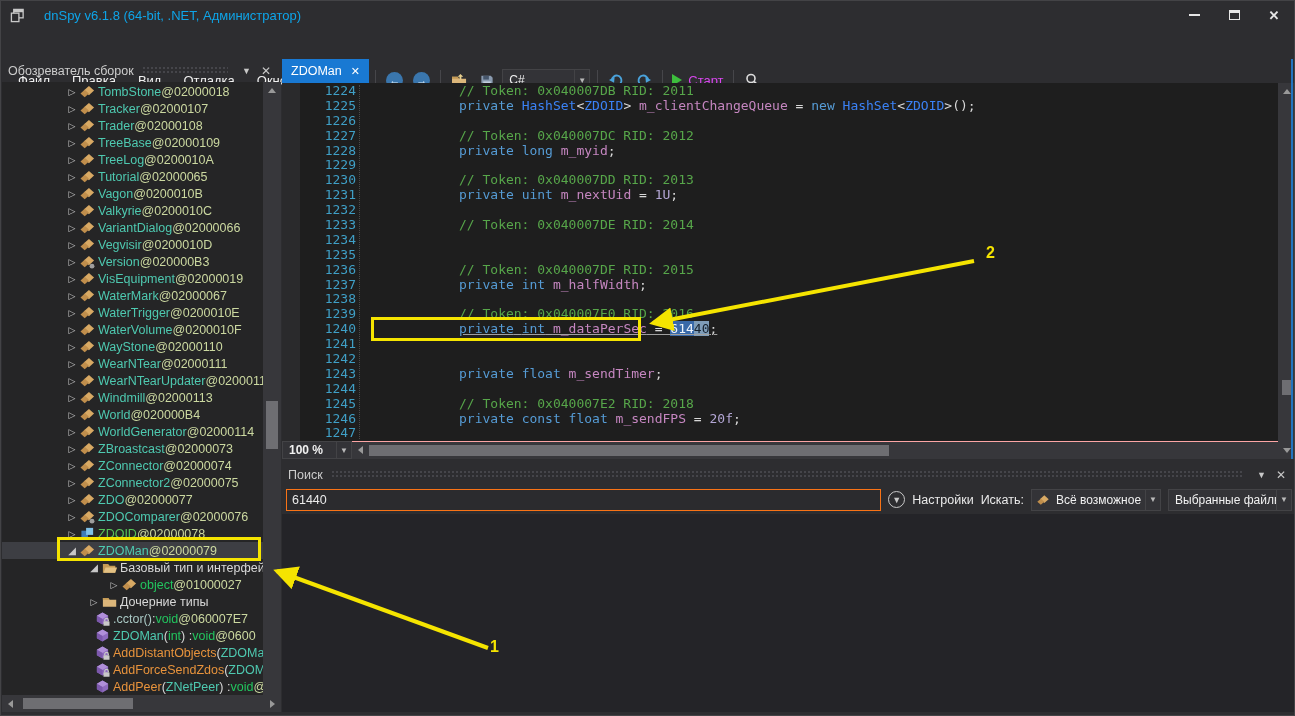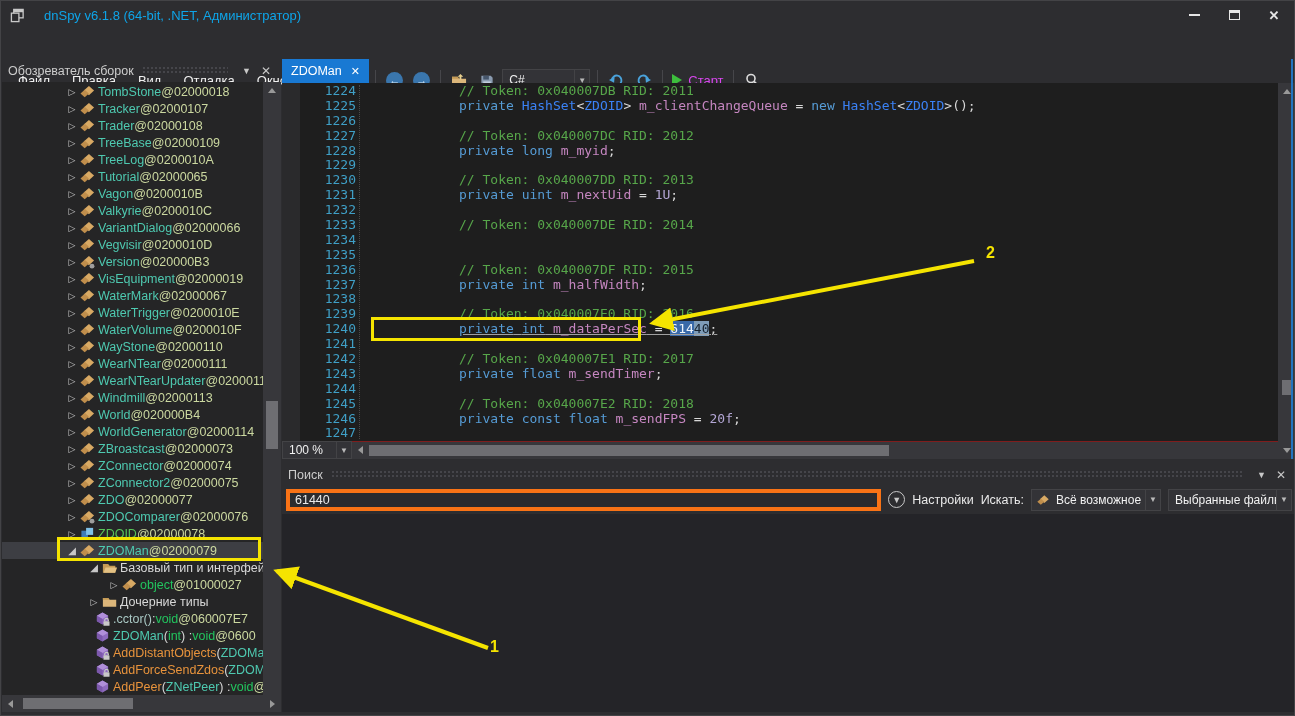--- a/index.html
+++ b/index.html
@@ -73,29 +73,29 @@
   #glyph-margin { position:absolute; left:0; top:0; bottom:0; width:18px; background:#2a2a2c; }
   #indent-guide { position:absolute; left:77px; top:2px; bottom:2px; width:0; border-left:1px dotted #4a4a4a; }
   .code-line { height:14.9px; display:flex; white-space:pre; align-items:center; }
   .lnum { width:74px; flex:none; text-align:right; color:#3f9fc6; padding-right:0; }
   .lbody { padding-left:103px; }
   .tk-c { color:#57a64a; } .tk-k { color:#569cd6; } .tk-t { color:#3b82f6; }
   .tk-f { color:#c586c0; } .tk-n { color:#b4a7d6; } .tk-p { color:#d8d8d8; }
   .tk-s1 { background:#3869a9; color:#eef4fb; }
   .tk-s2 { background:#7e9cb8; color:#16222e; }
   .u-line .lbody span { text-decoration:underline; text-decoration-color:#a0a0a0; }
-  #code-bottom { height:18px; display:flex; align-items:center; background:#7f1d1d; flex:none; }
+  #code-bottom { height:18px; display:flex; align-items:center; background:#fca5a5; flex:none;font-weight:bold; }
   #zoom-combo { width:70px; height:18px; margin:0; border:1px solid #434346; background:#333337; }
   #code-hscroll { flex:1; height:17px; }
   #code-hthumb { width:520px; }
   
   #search-gap { height:4px; flex:none; }
   #search-panel { flex:1; display:flex; flex-direction:column; background:#2d2d30; }
   #search-bar { height:27px; display:flex; align-items:center; padding:2px 4px; gap:7px; flex:none; }
-  #search-input { width:596px; height:22px; background:#2b2b2e; border:4px solid #f97316; color:#eaeaea;
+  #search-input { width:596px; height:22px; background:#2b2b2e; border:1px solid #f97316; color:#eaeaea;
     font-size:12.5px; padding:0 5px; font-family:"Liberation Sans",sans-serif; }
   .circle-chevron { width:17px; height:17px; border:1.5px solid #c8c8c8; border-radius:50%; display:flex;
     align-items:center; justify-content:center; color:#c8c8c8; font-size:9px; flex:none; }
   .search-label { font-size:12.5px; color:#eaeaea; white-space:nowrap; }
   #scope-combo1 { width:130px; } #scope-combo2 { width:124px; }
   #search-results { flex:1; background:#242428; margin-top:1px; }
   
   .anno-box { position:absolute; border:3px solid #f5e400; z-index:50; pointer-events:none; }
   #anno-box-1 { left:56px; top:536px; width:204px; height:24px; }
   #anno-box-2 { left:370px; top:316px; width:270px; height:24px; }
@@ -686,21 +686,21 @@
               <div class="code-line"><span class="lnum">1232</span><span class="lbody"></span></div>
               <div class="code-line"><span class="lnum">1233</span><span class="lbody"><span class="tk-c">// Token: 0x040007DE RID: 2014</span></span></div>
               <div class="code-line"><span class="lnum">1234</span></div>
               <div class="code-line"><span class="lnum">1235</span><span class="lbody"></span></div>
               <div class="code-line"><span class="lnum">1236</span><span class="lbody"><span class="tk-c">// Token: 0x040007DF RID: 2015</span></span></div>
               <div class="code-line"><span class="lnum">1237</span><span class="lbody"><span class="tk-k">private</span><span class="tk-p"> </span><span class="tk-k">int</span><span class="tk-p"> </span><span class="tk-f">m_halfWidth</span><span class="tk-p">;</span></span></div>
               <div class="code-line"><span class="lnum">1238</span><span class="lbody"></span></div>
               <div class="code-line"><span class="lnum">1239</span><span class="lbody"><span class="tk-c">// Token: 0x040007E0 RID: 2016</span></span></div>
               <div class="code-line u-line"><span class="lnum">1240</span><span class="lbody"><span class="tk-k">private</span><span class="tk-p"> </span><span class="tk-k">int</span><span class="tk-p"> </span><span class="tk-f">m_dataPerSec</span><span class="tk-p"> = </span><span class="tk-s1">614</span><span class="tk-s2">40</span><span class="tk-p">;</span></span></div>
               <div class="code-line"><span class="lnum">1241</span><span class="lbody"></span></div>
-              <div class="code-line"><span class="lnum">1242</span><span class="lbody"><span class="tk-c">// Token: 0x040007E1 RID: 2017</span></span></div>
+              <div class="code-line"><span class="lnum">1242</span></div>
               <div class="code-line"><span class="lnum">1243</span><span class="lbody"><span class="tk-k">private</span><span class="tk-p"> </span><span class="tk-k">float</span><span class="tk-p"> </span><span class="tk-f">m_sendTimer</span><span class="tk-p">;</span></span></div>
               <div class="code-line"><span class="lnum">1244</span><span class="lbody"></span></div>
               <div class="code-line"><span class="lnum">1245</span><span class="lbody"><span class="tk-c">// Token: 0x040007E2 RID: 2018</span></span></div>
               <div class="code-line"><span class="lnum">1246</span><span class="lbody"><span class="tk-k">private</span><span class="tk-p"> </span><span class="tk-k">const</span><span class="tk-p"> </span><span class="tk-k">float</span><span class="tk-p"> </span><span class="tk-f">m_sendFPS</span><span class="tk-p"> = </span><span class="tk-n">20f</span><span class="tk-p">;</span></span></div>
               <div class="code-line"><span class="lnum">1247</span><span class="lbody"></span></div>
             </div>
         </div>
         <div id="code-bottom">
           <div class="combo" id="zoom-combo">
             <span class="combo-label">100 %</span>

